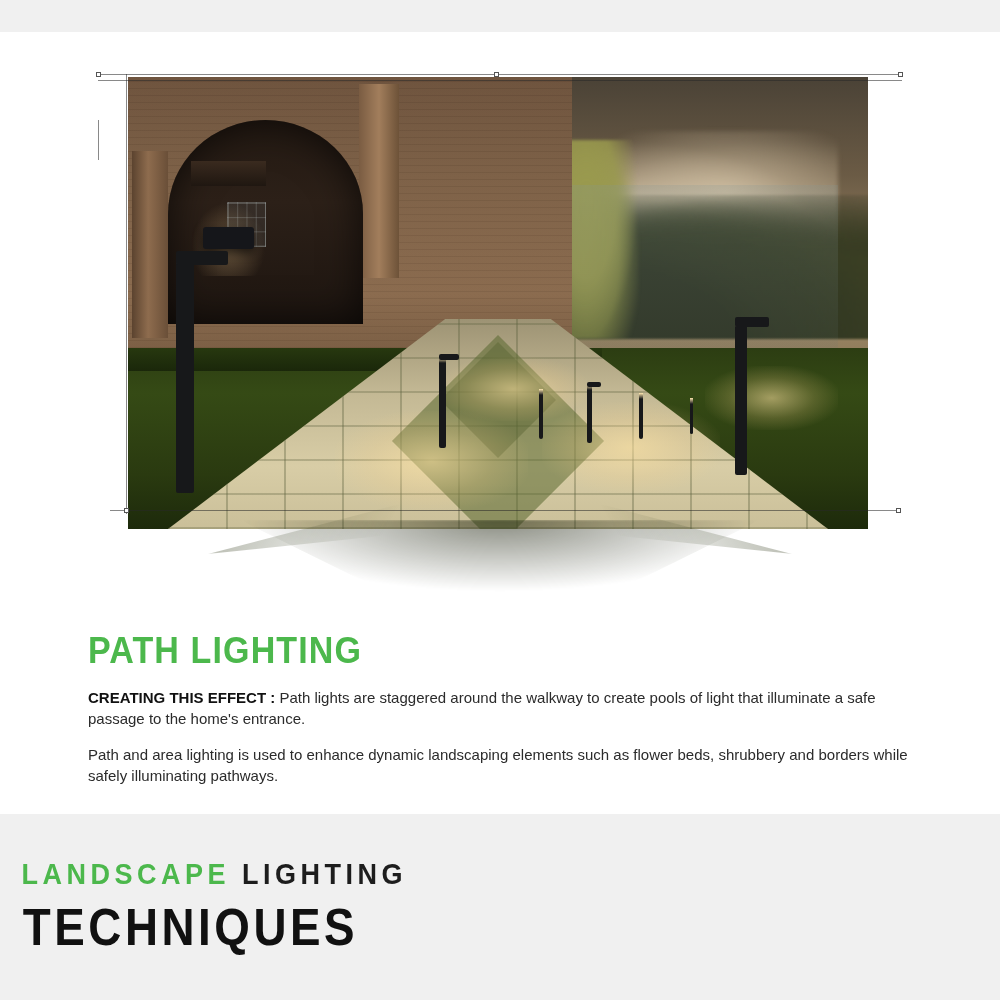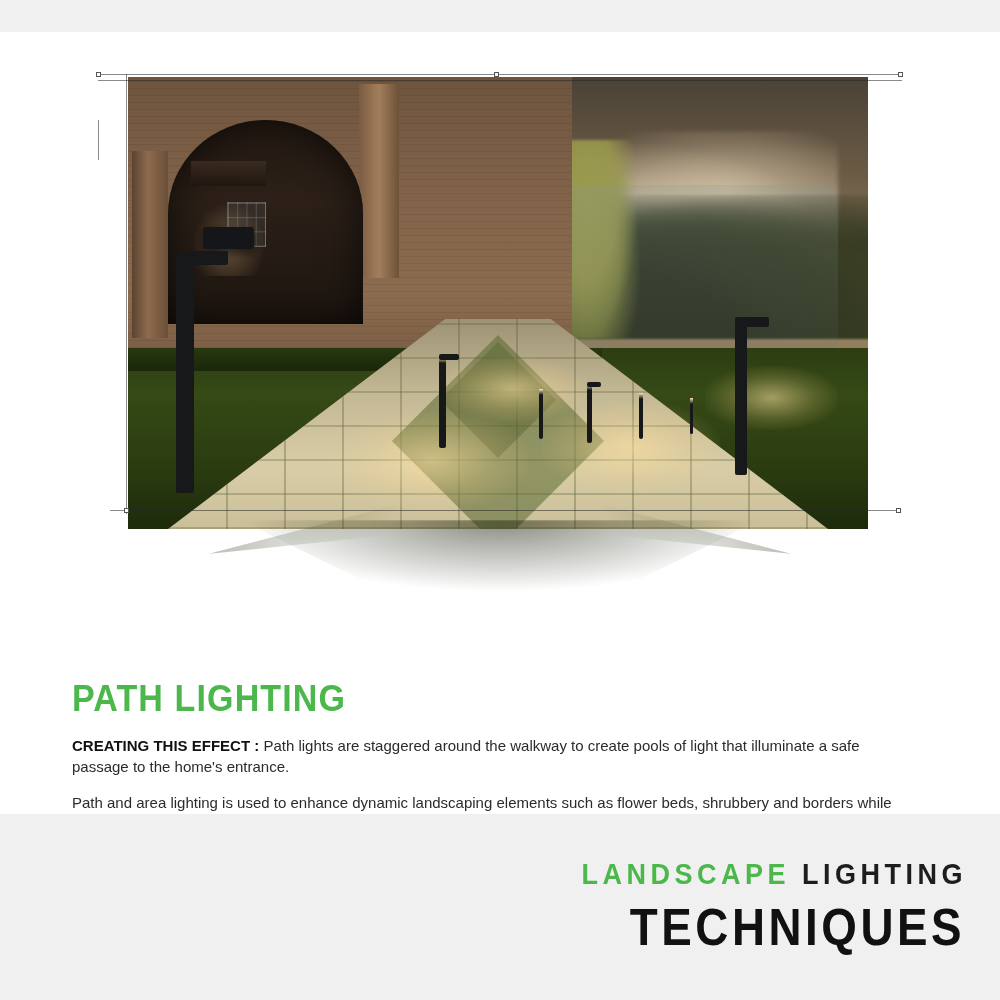--- a/index.html
+++ b/index.html
@@ -197,21 +197,21 @@
   .guide { position: absolute; background: rgba(40,40,40,.55); }
   .guide-h { height: 1px; }
   .guide-v { width: 1px; }
   .handle {
     position: absolute; width: 5px; height: 5px;
     background: #ffffff; border: 1px solid #555;
   }
 
   
   .content {
-    position: absolute; left: 72px; top: 632px; width: 830px; margin-top: 48px;
+    position: absolute; left: 88px; top: 632px; width: 830px;
   }
   .headline {
     font-family: "Liberation Sans Narrow", "Liberation Sans", sans-serif;
     font-size: 37px;
     letter-spacing: 1.2px;
     font-weight: 700;
     color: #4cb84c;
     line-height: 1;
     margin-bottom: 18px;
     transform: scaleX(.92);
@@ -224,21 +224,21 @@
     margin-bottom: 14px;
     max-width: 824px;
   }
   .para b { font-weight: 700; color: #111; }
 
   
   .footer {
     position: absolute; left: 0; top: 814px; width: 988px; height: 186px;
     background: #f0f0f0;
     display: flex; flex-direction: column;
-    align-items: flex-end; justify-content: center;
+    align-items: flex-start; justify-content: center;
   }
   .footer-line1 {
     font-family: "Liberation Sans Narrow", "Liberation Sans", sans-serif;
     font-size: 30px; font-weight: 700; letter-spacing: 5px;
     transform: scaleX(.9);
   }
   .footer-line1 .green { color: #4cb84c; }
   .footer-line1 .dark { color: #1d1d1d; }
   .footer-line2 {
     font-family: "Liberation Sans Narrow", "Liberation Sans", sans-serif;

